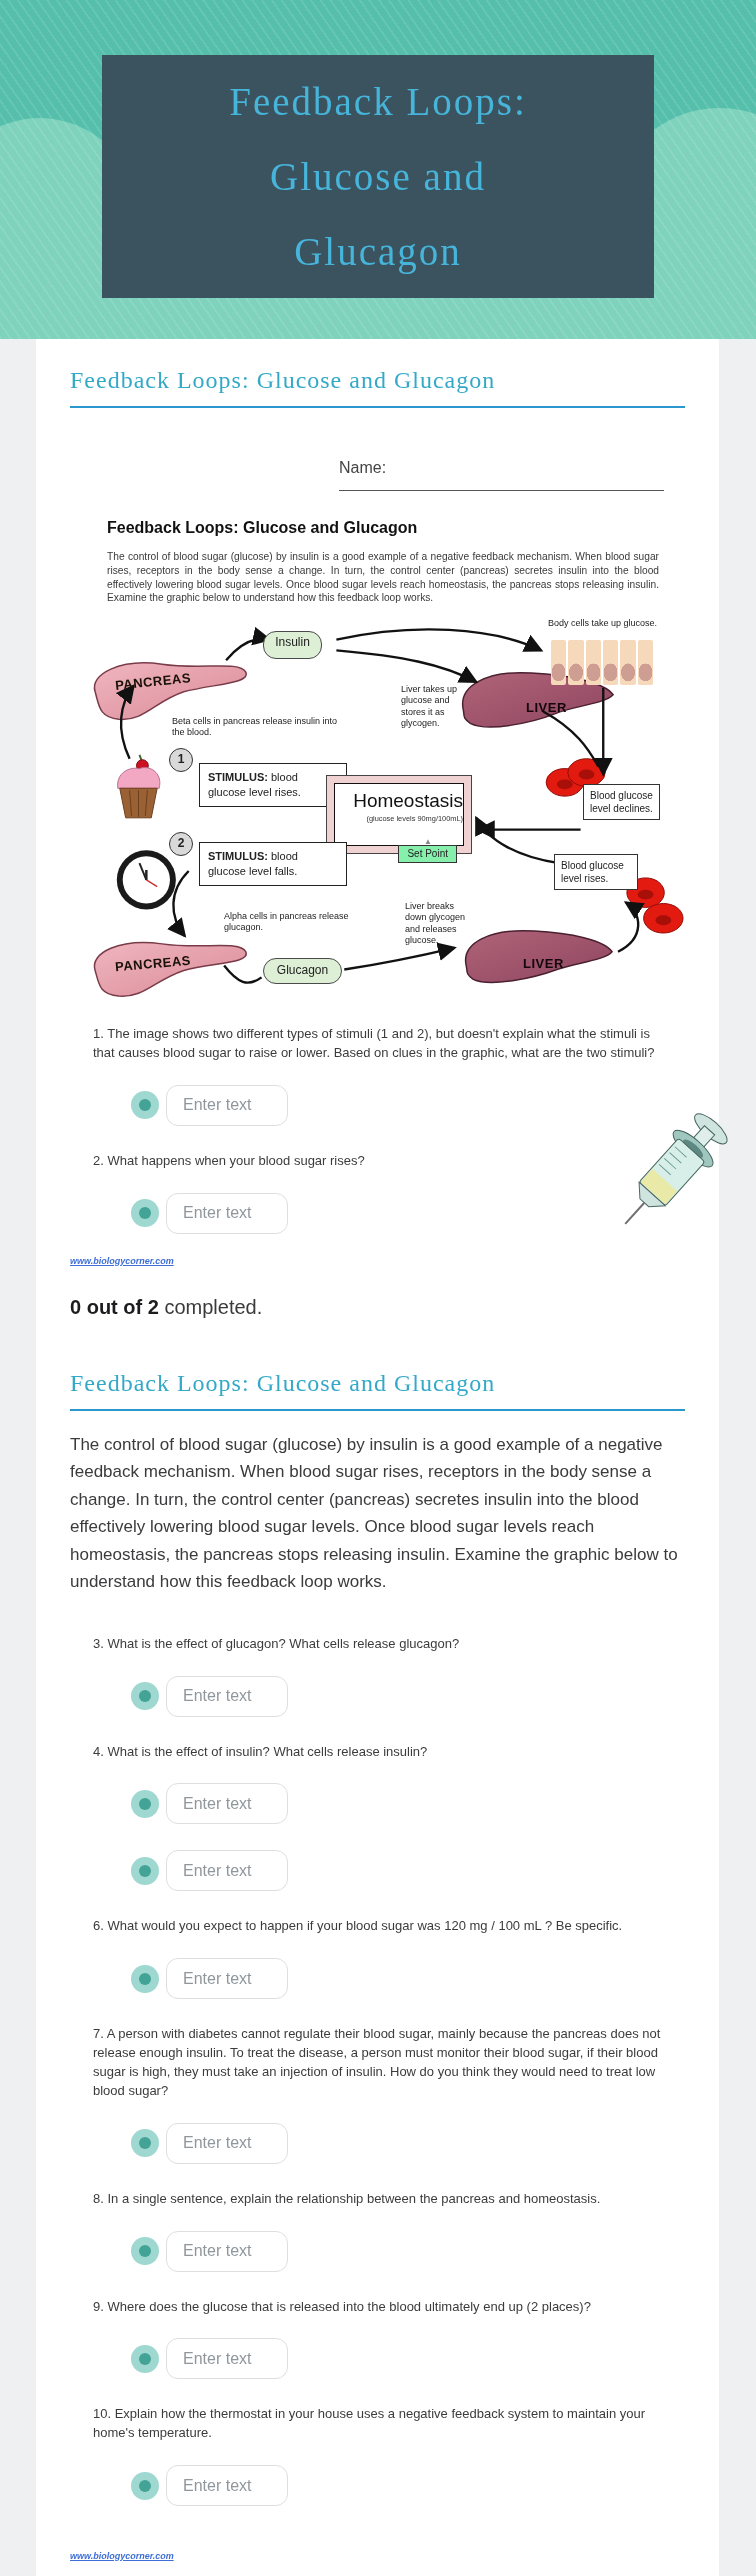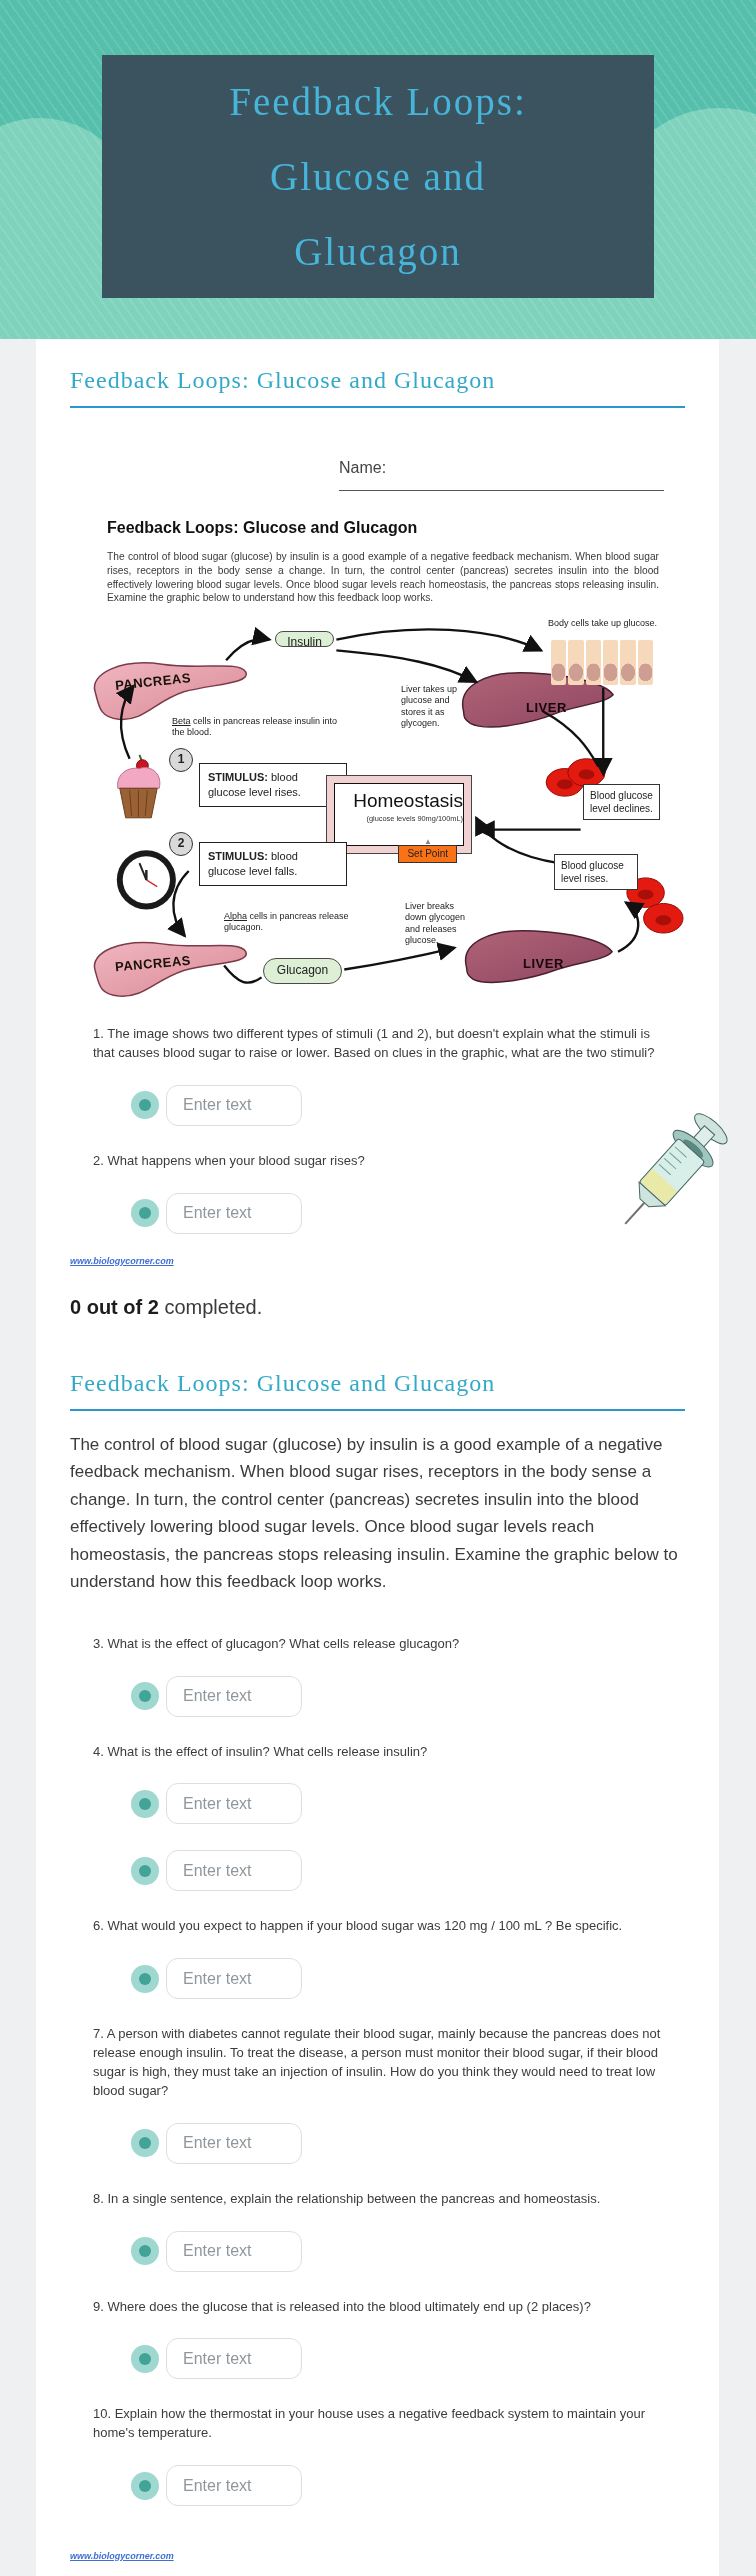--- a/index.html
+++ b/index.html
@@ -31,57 +31,57 @@
   .name-row { margin-left:269px; font-size:16px; color:#444; }
   .name-line { display:inline-block; width:325px; border-bottom:1px solid #555; height:12px; }
   .ws-title { margin-top:24px; margin-left:37px; font-size:16px; font-weight:bold; color:#111; }
   .ws-intro { margin-top:13px; margin-left:37px; width:552px; font-size:10.2px; line-height:1.35;
     color:#3a3a3a; text-align:justify; }
   
   .diagram { position:relative; margin-top:8px; margin-left:8px; width:631px; height:386px; font-size:9px; color:#222; }
   .diagram svg.arrows { position:absolute; inset:0; }
   .pill { position:absolute; background:#ddefd5; border:1.5px solid #4a4a4a; border-radius:13px;
     text-align:center; font-size:12px; color:#222; line-height:21px; }
-  .pill-insulin { left:197px; top:18px; width:59px; height:16px; }
+  .pill-insulin { left:185px; top:18px; width:59px; height:28px; }
   .pill-glucagon { left:185px; top:345px; width:79px; height:26px; line-height:23px; }
   .dlabel { position:absolute; line-height:1.25; }
   .cells-label { left:470px; top:5px; width:163px; }
   .cells-strip { position:absolute; left:473px; top:27px; width:102px; height:45px; display:flex; gap:2px; }
   .cell { flex:1; background:radial-gradient(ellipse 7px 9px at 50% 72%, #cf9e92 98%, rgba(0,0,0,0) 100%), #f6d8ba; border-radius:2px; }
   .organ-label { position:absolute; font-weight:bold; font-size:13px; color:#1a1208; letter-spacing:0.5px; }
   .beta-text { left:94px; top:103px; width:172px; }
   .alpha-text { left:146px; top:298px; width:148px; }
   .liver-takes { left:323px; top:71px; width:63px; }
   .liver-breaks { left:327px; top:288px; width:65px; }
-  .u { text-decoration:underline; }
+  .u { }
   .numcircle { position:absolute; width:24px; height:24px; border-radius:50%; background:#d9d9d9;
     border:1.5px solid #333; text-align:center; line-height:21px; font-weight:bold; font-size:12px; }
   .num1 { left:91px; top:135px; } .num2 { left:91px; top:219px; }
   .stimbox { position:absolute; left:121px; width:148px; background:#fff; border:1.5px solid #222;
     padding:6px 8px; font-size:11px; line-height:1.35; }
   .stim1 { top:150px; } .stim2 { top:229px; }
   .wbox { position:absolute; background:#fff; border:1.2px solid #333; padding:4px 6px; font-size:10px; line-height:1.3; }
   .declines { left:505px; top:171px; width:77px; }
   .rises { left:476px; top:241px; width:84px; }
   .homeo { position:absolute; left:248px; top:162px; width:146px; height:79px;
     background:#f0d2d2; border:1.5px solid #444; padding:7px; }
   .homeo-inner { background:#fff; border:1.5px solid #111; height:100%; text-align:right; padding-top:6px; }
   .homeo-title { font-size:19px; color:#111; }
   .homeo-sub { font-size:7.4px; color:#333; margin-top:2px; }
-  .setpoint { position:absolute; right:14px; bottom:-10px; background:#f97316; border:1px solid #333;
+  .setpoint { position:absolute; right:14px; bottom:-10px; background:#86efac; border:1px solid #333;
     font-size:10px; padding:0 8px; line-height:16px; }
   .setpoint-arrow { position:absolute; right:39px; bottom:7px; font-size:8px; color:#888; }
   
   .q-zone1 { margin-top:14px; }
   .q-block .q-text { margin-left:23px; margin-right:10px; font-size:13px; line-height:1.45; color:#3c3c3c; }
   .q-row { display:flex; align-items:center; margin-left:61px; margin-top:22px; margin-bottom:10px; }
   .q-circle { width:28px; height:28px; border-radius:50%; background:#9fd8d0; flex:0 0 28px;
     display:flex; align-items:center; justify-content:center; margin-right:7px; }
   .q-circle-inner { width:12px; height:12px; border-radius:50%; background:#43a396; }
-  .q-input { width:136px; height:41px; border:1px solid #dcdfe2; border-radius:12px; padding:0 16px;
+  .q-input { width:122px; height:41px; border:1px solid #dcdfe2; border-radius:12px; padding:0 16px;
     font-size:16px; color:#1d4ed8; font-family:"Liberation Sans", sans-serif; }
   .q-input::placeholder { color:#8f979d; }
   .q-block { margin-top:26px; }
   .src-link-row { text-align:left; margin-top:16px; }
   .src-link { font-size:9px; font-style:italic; font-weight:bold; color:#3f6fd6; }
   .completed { margin-top:28px; font-size:20px; color:#3a3a3c; }
   .completed b { color:#1d1d1f; }
   .sec2 { margin-top:51px; }
   .sec2-intro { margin-top:20px; font-size:17px; line-height:1.62; color:#3b3b3d; max-width:639px; }
   .q-zone2 { margin-top:39px; }

